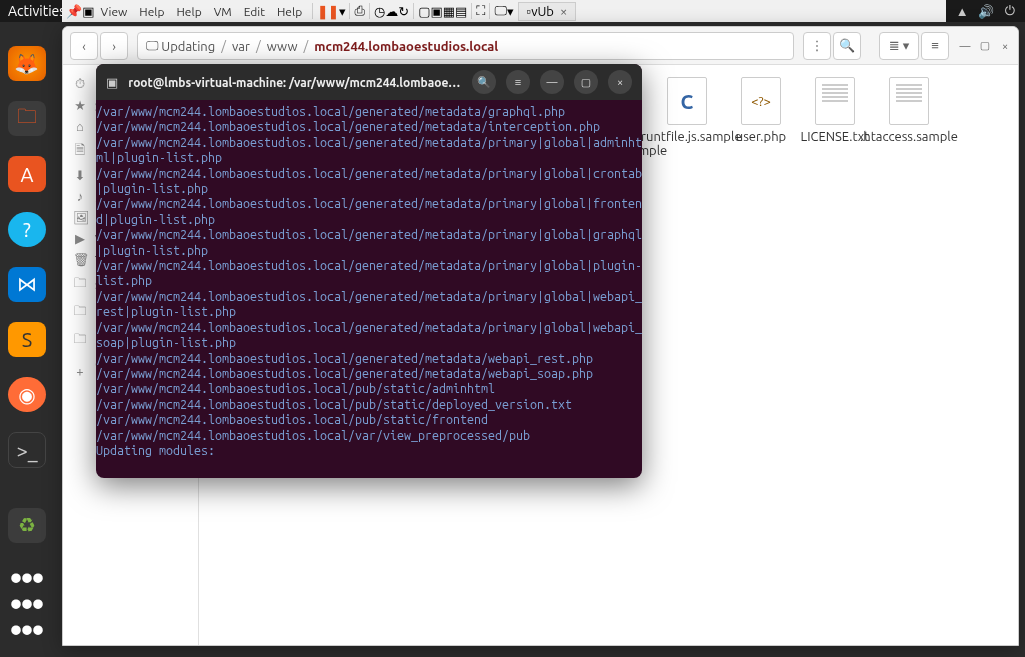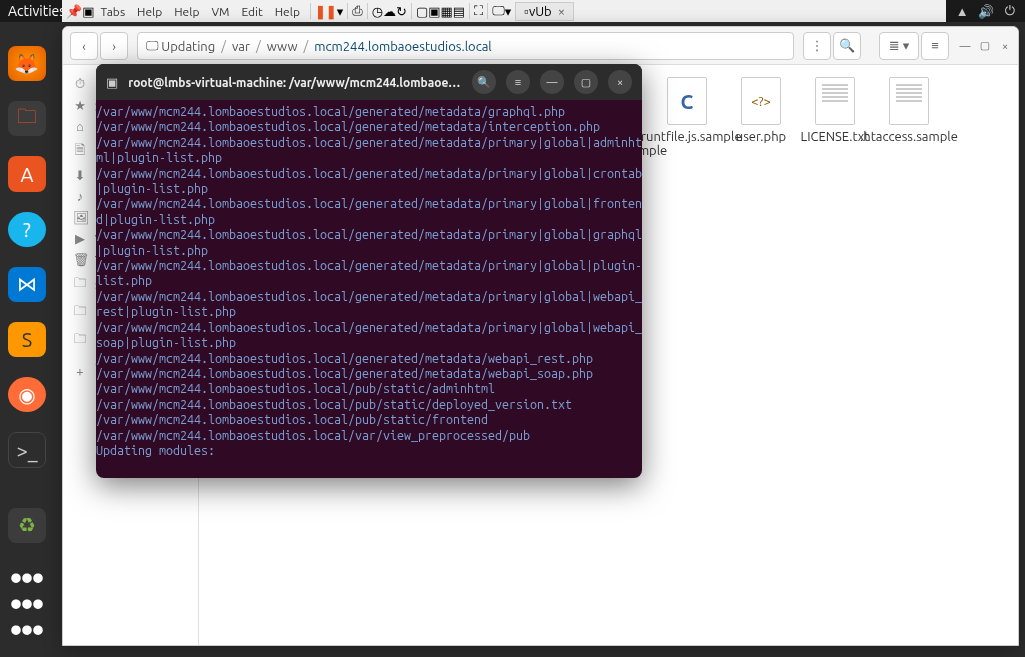--- a/index.html
+++ b/index.html
@@ -23,21 +23,21 @@
 .dock-sublime{background:#ff9800;color:#333}
 .dock-postman{background:#ff6c37;color:#fff;border-radius:50%}
 .dock-terminal{background:#2d2d2d;color:#ccc;border:1px solid #444}
 .dock-trash{background:#3c3c3c;color:#7cb342;margin-top:20px}
 .dock-apps{color:#fff;font-size:22px;margin-top:auto;margin-bottom:16px}
 .files-window{position:absolute;left:62px;top:26px;right:6px;height:620px;background:#fff;border:1px solid #ccc;border-radius:6px 6px 0 0;box-shadow:0 4px 20px rgba(0,0,0,0.3)}
 .files-titlebar{height:38px;background:#f5f5f5;border-bottom:1px solid #ddd;display:flex;align-items:center;padding:0 6px;border-radius:6px 6px 0 0}
 .nav-btn{width:28px;height:28px;border:1px solid #ccc;background:#fff;border-radius:4px;display:flex;align-items:center;justify-content:center;margin:0 1px;color:#666}
 .breadcrumb{flex:1;height:28px;border:1px solid #ccc;border-radius:4px;background:#fff;display:flex;align-items:center;padding:0 8px;margin:0 8px;font-size:12px;color:#555}
 .breadcrumb .sep{margin:0 6px;color:#999}
-.breadcrumb .current{color:#0c4a6e;font-weight:400}
+.breadcrumb .current{color:#7f1d1d;font-weight:700}
 .files-body{position:absolute;top:38px;left:0;right:0;bottom:0;display:flex}
 .sidebar{width:136px;border-right:1px solid #e0e0e0;padding:8px 0;overflow:hidden}
 .sidebar-item{display:flex;align-items:center;padding:3px 10px;color:#555;font-size:12px;gap:8px}
 .sidebar-item .sicon{width:14px;text-align:center;color:#888}
 .file-grid{flex:1;padding:12px 12px;display:flex;flex-wrap:wrap;gap:6px 10px;align-content:flex-start;position:relative}
 .file-item{width:64px;display:flex;flex-direction:column;align-items:center;text-align:center;font-size:11px;color:#333}
 .folder-icon{width:44px;height:36px;background:linear-gradient(#c9456b,#a03050);border-radius:3px;margin-bottom:4px;position:relative}
 .folder-icon::before{content:"";position:absolute;top:-5px;left:2px;width:16px;height:6px;background:#a03050;border-radius:2px 2px 0 0}
 .file-icon{width:40px;height:48px;background:#fff;border:1px solid #ccc;border-radius:2px;margin-bottom:4px;display:flex;align-items:center;justify-content:center;font-size:10px;color:#888;position:relative}
 .file-icon.txt::after{content:"";position:absolute;top:6px;left:6px;right:6px;height:2px;background:#ccc;box-shadow:0 4px 0 #ccc,0 8px 0 #ccc,0 12px 0 #ccc,0 16px 0 #ccc}
@@ -53,21 +53,21 @@
 </head>
 <body>
 
 <div class="topbar">
   <span class="activities">Activities</span>
 </div>
 
 <div class="topbar-strip">
   <span class="icon">📌</span>
   <span class="icon">▣</span>
-  <span class="menu-item">Tabs</span>
+  <span class="menu-item">View</span>
   <span class="menu-item">Help</span>
   <span class="menu-item">Help</span>
   <span class="menu-item">VM</span>
   <span class="menu-item">Edit</span>
   <span class="menu-item">Help</span>
   <span class="divider"></span>
   <span class="icon" style="color:#e95420;font-weight:bold">❚❚</span>
   <span class="icon">▾</span>
   <span class="divider"></span>
   <span class="icon">⎙</span>

